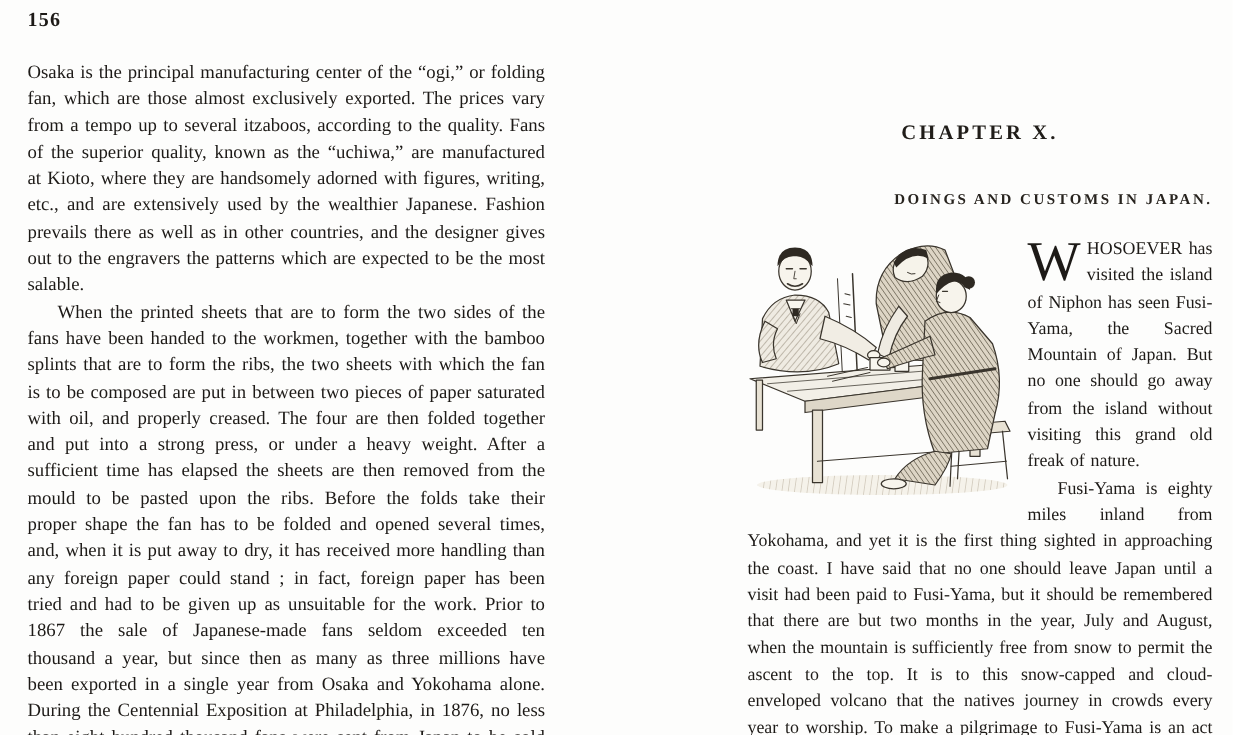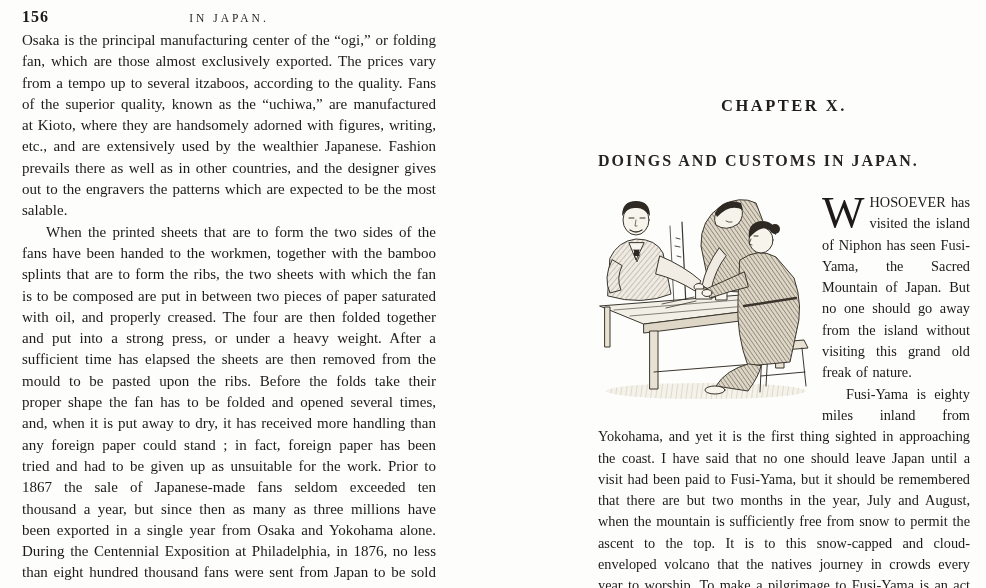--- a/index.html
+++ b/index.html
@@ -7,50 +7,49 @@
     width:986px;height:588px;
     background:#ffffff;
     font-family:"Liberation Serif","DejaVu Serif",serif;
     color:#1d1a17;
     overflow:hidden;
   }
   .spread{position:relative;width:986px;height:588px;background:#fdfdfc;}
 
   
   .page-left{position:absolute;left:22px;top:8px;width:414px;}
-  .left-header{position:relative;height:22px;}
+  .left-header{position:relative;height:22px;margin-bottom:18px;}
   .folio-left{position:absolute;left:0;top:0;font-weight:bold;font-size:16px;letter-spacing:1px;}
   .running-head{text-align:center;font-size:11.5px;letter-spacing:3px;padding-top:4px;color:#2a2622;}
   .body-text p{margin:0;text-align:justify;font-size:15px;line-height:21.3px;
     word-spacing:1px;}
   .body-text p + p{text-indent:24px;}
 
   
   .page-right{position:absolute;left:598px;top:96px;width:372px;}
   .chapter-title{margin:0 0 36px 0;text-align:center;font-size:16.5px;letter-spacing:2.5px;
     font-weight:600;color:#201d19;}
-  .chapter-subtitle{margin:0 0 22px 0;text-align:left;font-size:16px;letter-spacing:2px;
+  .chapter-subtitle{margin:0 0 22px 0;text-align:right;font-size:12px;letter-spacing:2px;
     font-weight:bold;color:#27231e;}
   .opening,.follow{margin:0;text-align:justify;font-size:14.3px;line-height:21.3px;word-spacing:1px;}
   .follow{text-indent:24px;}
   .dropcap{float:left;font-size:45px;line-height:36px;padding:2px 5px 0 0;color:#1d1a17;}
   figure.illustration{float:left;width:214px;height:208px;margin:2px 10px 4px 0;padding:0;}
   figure.illustration svg{display:block;width:214px;height:208px;}
   .folio-right{position:absolute;left:598px;top:558px;width:372px;text-align:center;
     font-size:14px;letter-spacing:1px;}
 </style>
 </head>
 <body>
 
 <div class="spread">
 
   <div class="page-left">
     <div class="left-header">
       <span class="folio-left">156</span>
-      <div class="running-head">IN JAPAN.</div>
     </div>
     <div class="body-text">
       <p>Osaka is the principal manufacturing center of the “ogi,” or folding fan, which are those almost exclusively exported.  The prices vary from a tempo up to several itzaboos, according to the quality.  Fans of the superior quality, known as the “uchiwa,” are manufactured at Kioto, where they are handsomely adorned with figures, writing, etc., and are extensively used by the wealthier Japanese.  Fashion prevails there as well as in other countries, and the designer gives out to the engravers the patterns which are expected to be the most salable.</p>
       <p>When the printed sheets that are to form the two sides of the fans have been handed to the workmen, together with the bamboo splints that are to form the ribs, the two sheets with which the fan is to be composed are put in between two pieces of paper saturated with oil, and properly creased.  The four are then folded together and put into a strong press, or under a heavy weight.  After a sufficient time has elapsed the sheets are then removed from the mould to be pasted upon the ribs.  Before the folds take their proper shape the fan has to be folded and opened several times, and, when it is put away to dry, it has received more handling than any foreign paper could stand ; in fact, foreign paper has been tried and had to be given up as unsuitable for the work.  Prior to 1867 the sale of Japanese-made fans seldom exceeded ten thousand a year, but since then as many as three millions have been exported in a single year from Osaka and Yokohama alone.  During the Centennial Exposition at Philadelphia, in 1876, no less than eight hundred thousand fans were sent from Japan to be sold there, their cost aggregating fifty thousand dollars; and these were over and above the annual export.</p>
     </div>
   </div>
 
   <div class="page-right">
     <h2 class="chapter-title">CHAPTER X.</h2>
     <h3 class="chapter-subtitle">DOINGS AND CUSTOMS IN JAPAN.</h3>

